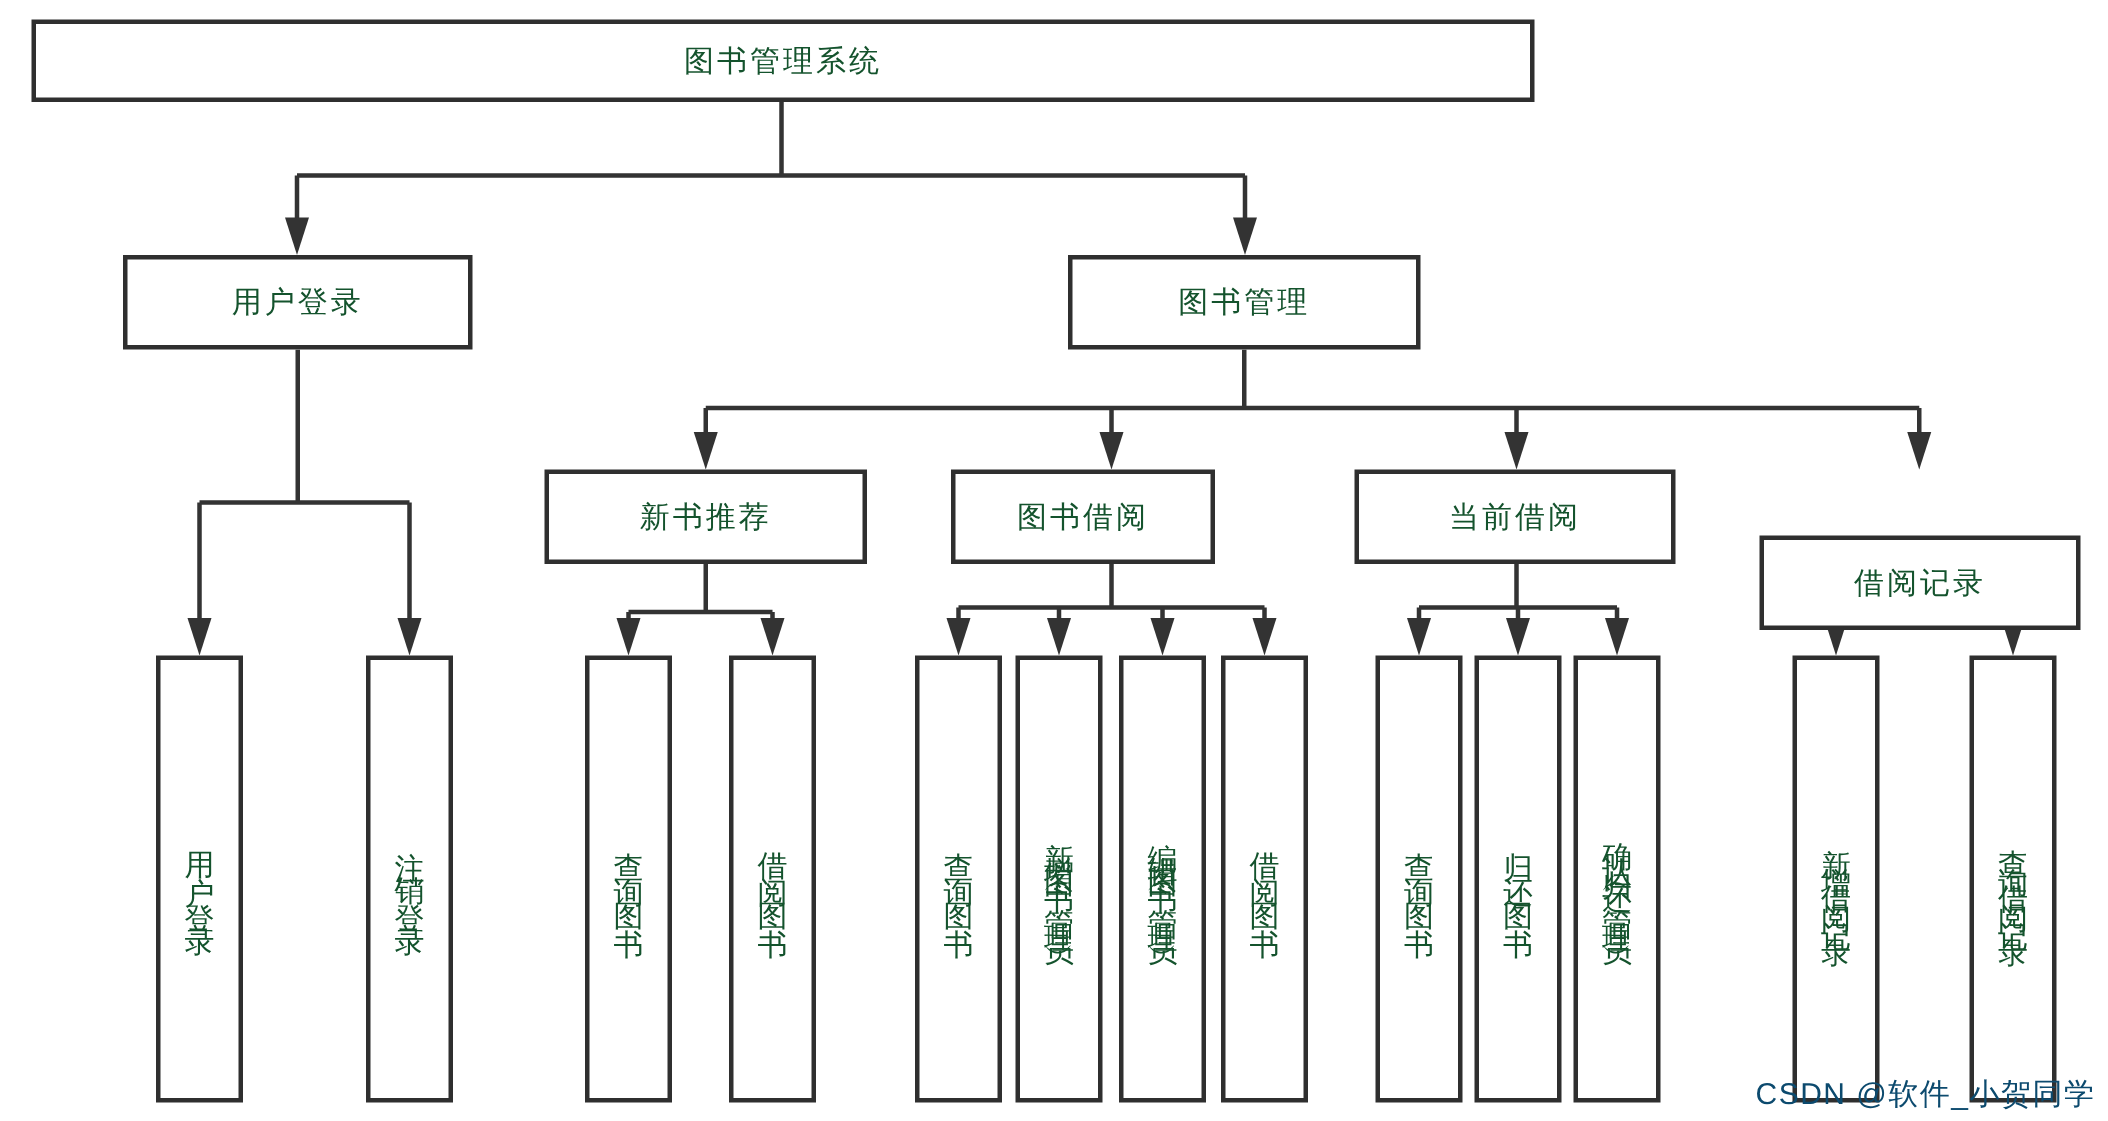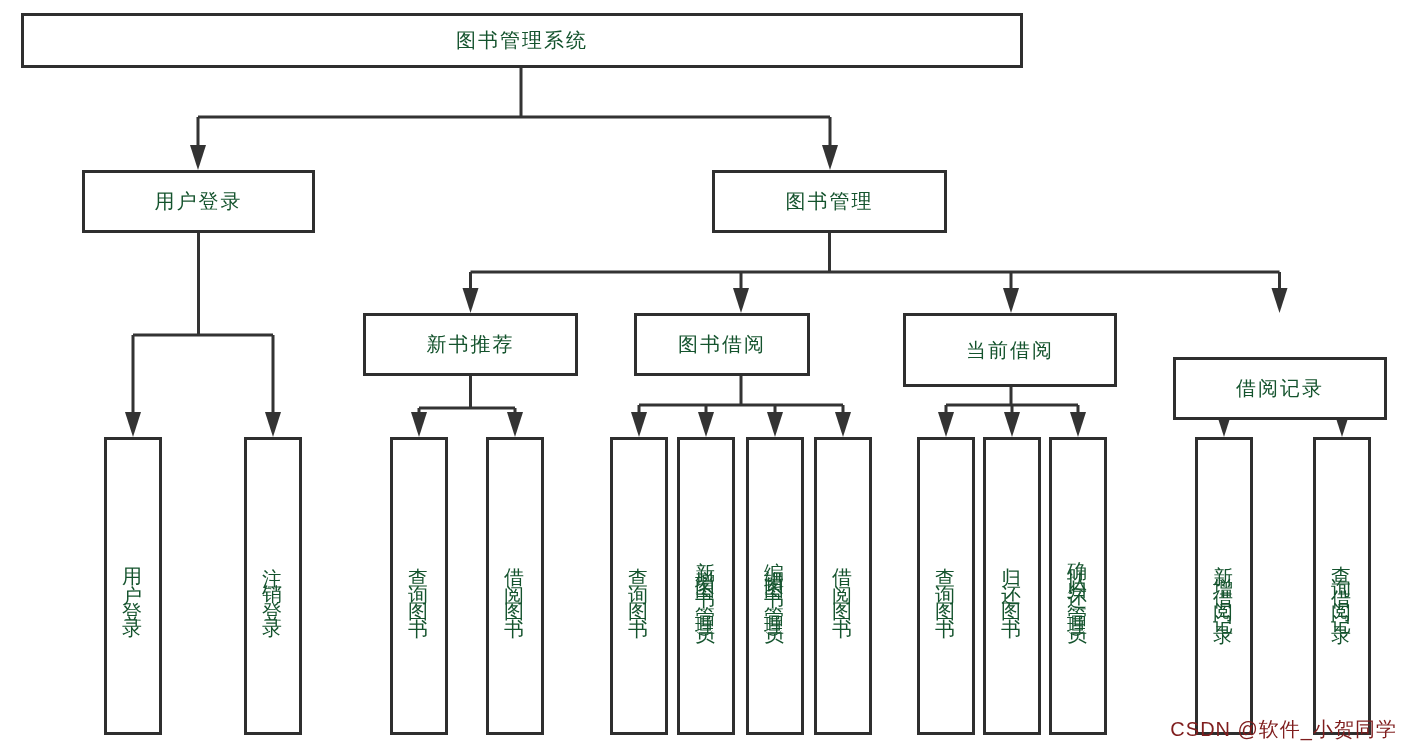--- a/index.html
+++ b/index.html
@@ -47,21 +47,21 @@
   .ls4 { letter-spacing: 17px; }
   .ls6 { letter-spacing: 12px; }
   .ls9 { letter-spacing: 9px; }
 
   
   #n-root           { left: 21px;   top: 13px;  width: 1002px; height: 55px; }
   #n-user-login     { left: 82px;   top: 170px; width: 233px;  height: 63px; }
   #n-book-mgmt      { left: 712px;  top: 170px; width: 235px;  height: 63px; }
   #n-new-book       { left: 363px;  top: 313px; width: 215px;  height: 63px; }
   #n-book-borrow    { left: 634px;  top: 313px; width: 176px;  height: 63px; }
-  #n-current-borrow { left: 903px;  top: 313px; width: 214px;  height: 74px; }
+  #n-current-borrow { left: 903px;  top: 313px; width: 214px;  height: 63px; }
   #n-borrow-record  { left: 1173px; top: 313px; width: 214px;  height: 63px; margin-top: 44px; }
 
   #l-user-login      { left: 104px; }
   #l-logout          { left: 244px; }
   #l-query-books-1   { left: 390px; }
   #l-borrow-books-1  { left: 486px; }
   #l-query-books-2   { left: 610px; }
   #l-add-books       { left: 677px; }
   #l-edit-books      { left: 746px; }
   #l-borrow-books-2  { left: 814px; }
@@ -69,21 +69,21 @@
   #l-return-books    { left: 983px; }
   #l-confirm-return  { left: 1049px; }
   #l-add-record      { left: 1195px; }
   #l-query-record    { left: 1313px; }
 
   .watermark {
     position: absolute;
     right: 8px;
     bottom: 4px;
     font-size: 20px;
-    color: #7f1d1d;
+    color: #0c4a6e;
     letter-spacing: 1px;
   }
   .line-stroke { stroke: #333333; stroke-width: 3; fill: none; }
   .arrow-fill  { fill: #333333; stroke: none; }
 </style>
 </head>
 <body>
 
 <div class="canvas">
 

